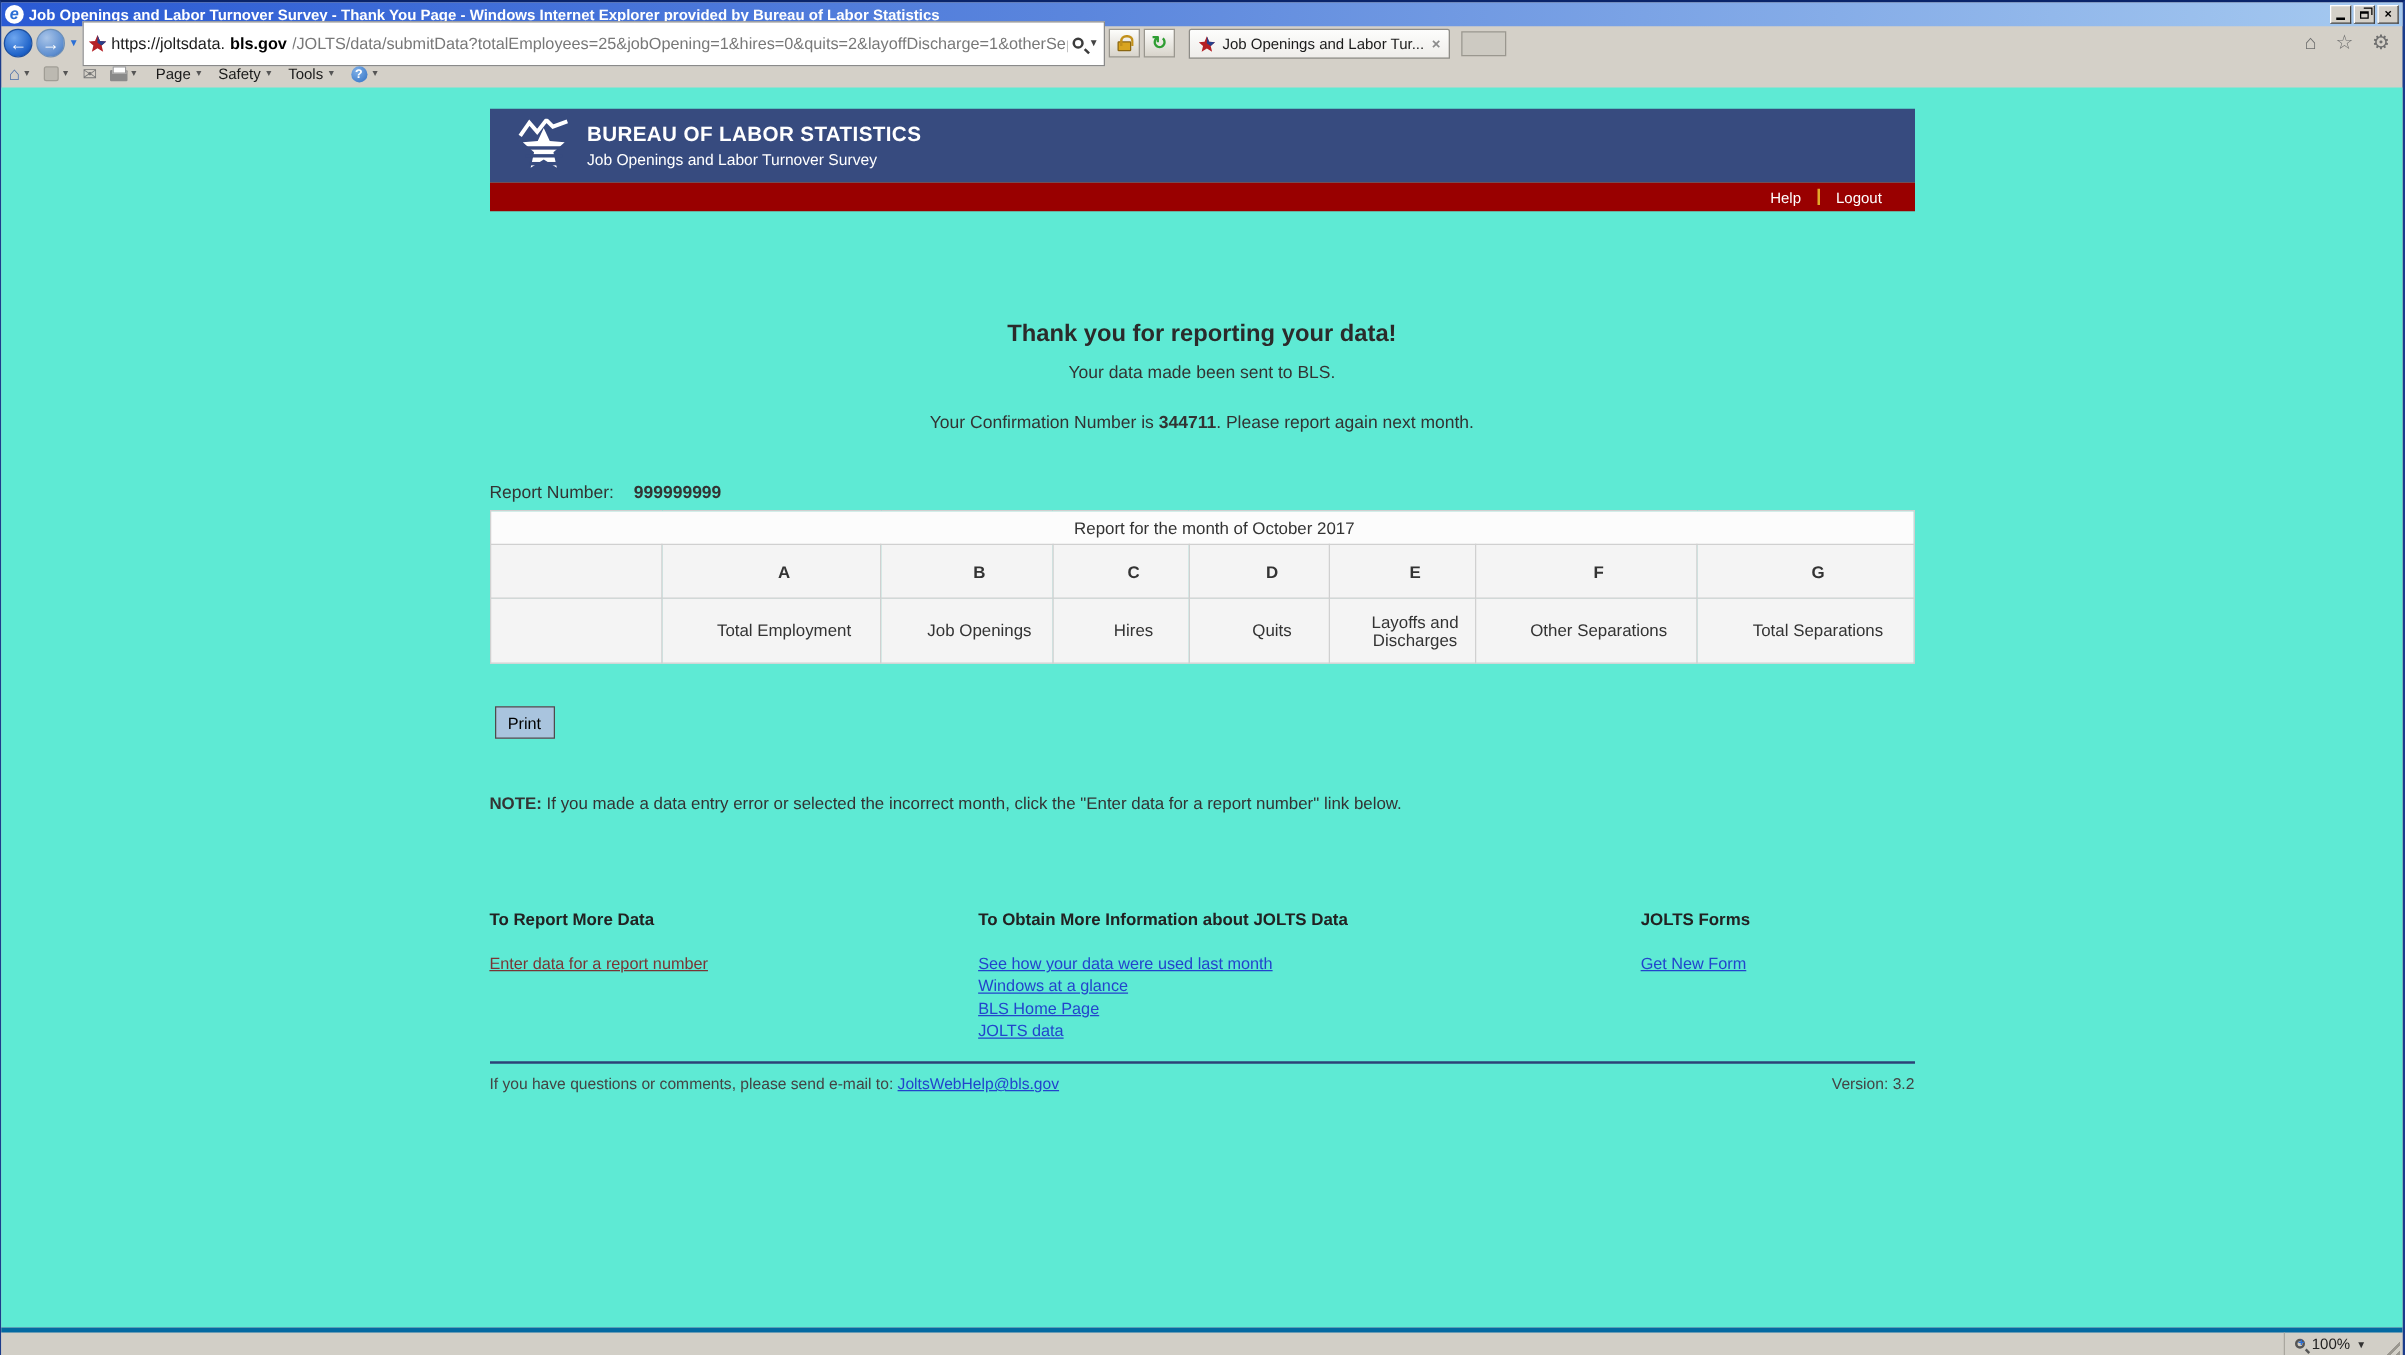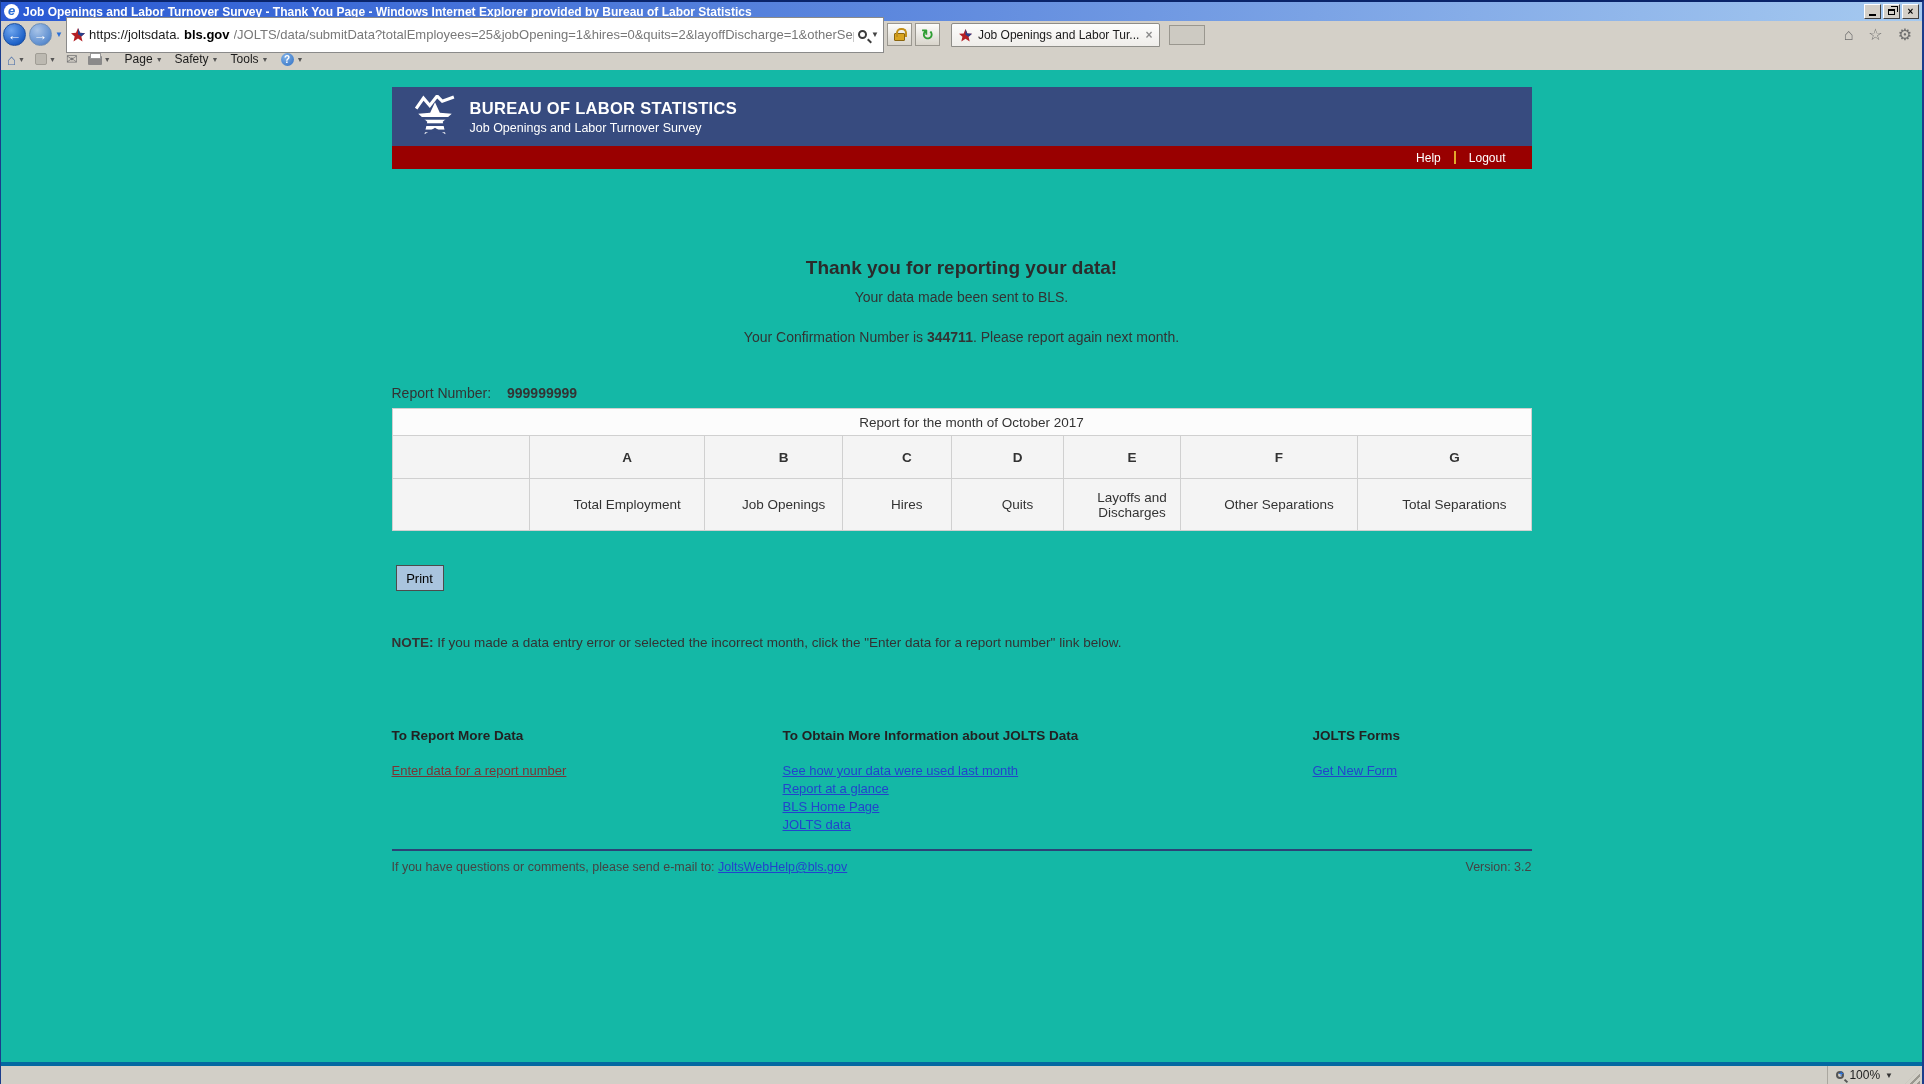--- a/index.html
+++ b/index.html
@@ -46,21 +46,21 @@
   .cmd-caret { font-size:7px; color:#555; }
   .cmd-home { color:#4a6ea8; font-size:15px; line-height:1; }
   .cmd-feed { width:12px; height:12px; border-radius:2px; background:#bcb9b1; border:1px solid #a09d95; }
   .cmd-mail { color:#777; font-size:14px; line-height:1; }
   .cmd-print { width:14px; height:9px; background:#8a8a8a; border-radius:1px; position:relative; margin-top:3px; }
   .cmd-print::before { content:""; position:absolute; left:2px; top:-3px; width:9px; height:4px; background:#fff; border:1px solid #999; }
   .cmd-menu { padding:2px 4px; display:flex; align-items:center; gap:3px; }
   .cmd-help { width:13px; height:13px; border-radius:50%; background:radial-gradient(circle at 35% 30%, #7fb0e8, #2f6fc2); color:#fff; font-size:10px; font-weight:bold; text-align:center; line-height:13px; }
 
   
-  .viewport { background:#14b8a6; flex:1; overflow:hidden; }
+  .viewport { background:#5eead4; flex:1; overflow:hidden; }
   .content { width:1140px; margin:17px auto 0; font-size:14px; color:#333; }
 
   .bls-header { height:59px; background:#374b7f; display:flex; align-items:center; padding-left:22px; gap:14px; }
   .bls-name { color:#fff; font-weight:bold; font-size:16.5px; letter-spacing:0.3px; }
   .bls-survey { color:#fff; font-size:12.5px; margin-top:3px; }
   .redbar { height:23px; background:#990000; display:flex; align-items:center; justify-content:flex-end; gap:13px; padding-right:26px; }
   .redbar a { color:#fff; font-size:12px; text-decoration:none; }
   .gold-sep { width:2px; height:13px; background:#e3a82b; }
 
   .thanks { text-align:center; margin-top:88px; font-size:19px; font-weight:bold; color:#2b2b2b; }
@@ -274,21 +274,21 @@
         <div class="fcol1">
           <div class="fhead">To Report More Data</div>
           <div class="flinks">
             <a href="#" class="visited">Enter data for a report number</a>
           </div>
         </div>
         <div class="fcol2">
           <div class="fhead">To Obtain More Information about JOLTS Data</div>
           <div class="flinks">
             <a href="#">See how your data were used last month</a>
-            <a href="#">Report at a glance</a>
+            <a href="#">Windows at a glance</a>
             <a href="#">BLS Home Page</a>
             <a href="#">JOLTS data</a>
           </div>
         </div>
         <div class="fcol3">
           <div class="fhead">JOLTS Forms</div>
           <div class="flinks">
             <a href="#">Get New Form</a>
           </div>
         </div>

